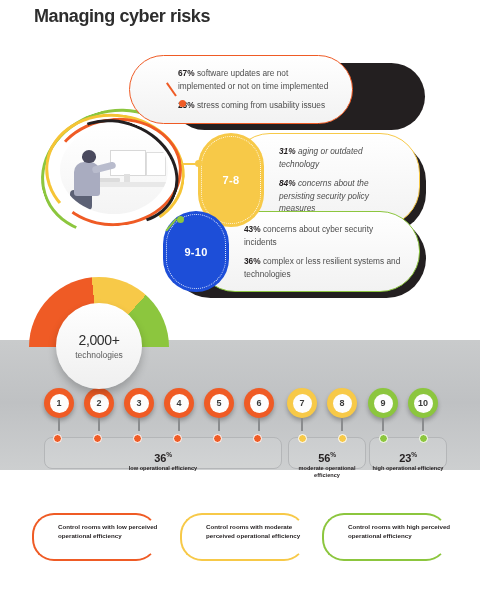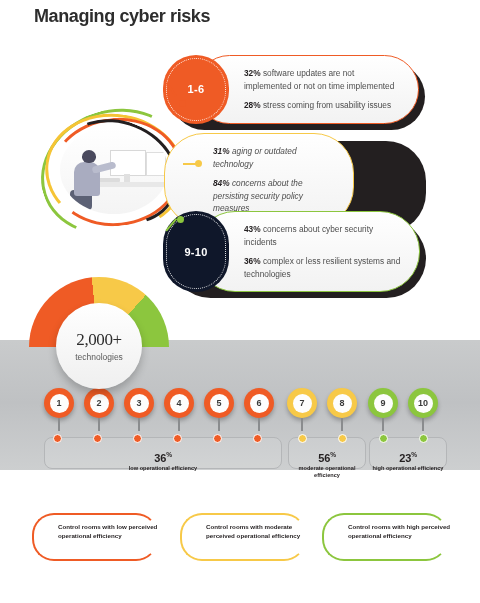--- a/index.html
+++ b/index.html
@@ -83,21 +83,21 @@
   .pill-line + .pill-line { margin-top: 7px; }
   .pill-line b { color: #231f20; font-weight: bold; }
 
   .callout-1 { left: 163px; top: 55px; width: 256px; }
   .callout-1 .badge { background: #ef5b25; }
   .callout-1 .pill-body { width: 224px; border: 1.6px solid #ef5b25; }
   .callout-2 { left: 198px; top: 133px; width: 222px; }
   .callout-2 .badge { background: #f7c948; }
   .callout-2 .pill-body { width: 190px; border: 1.6px solid #f7c948; font-style: italic; }
   .callout-3 { left: 163px; top: 211px; width: 257px; }
-  .callout-3 .badge { background: #0f172a; }
+  .callout-3 .badge { background: #1d4ed8; }
   .callout-3 .pill-body { width: 225px; border: 1.6px solid #8cc63e; }
 
   .connector { position: absolute; z-index: 3; }
   .conn-dot { position: absolute; width: 7px; height: 7px; border-radius: 50%; }
   .conn-line { position: absolute; height: 1.6px; }
 
   
   .gauge-wrap { position: absolute; left: 29px; top: 277px; width: 140px; height: 80px; }
   .gauge-arc {
     position: absolute; left: 0; top: 0; width: 140px; height: 140px;
@@ -110,21 +110,21 @@
   }
   .gauge-hub {
     position: absolute; left: 27px; top: 26px;
     width: 86px; height: 86px; border-radius: 50%;
     background: linear-gradient(180deg,#ffffff 0%,#efefef 100%);
     box-shadow: 0 5px 9px rgba(0,0,0,.22);
     display: flex; flex-direction: column;
     align-items: center; justify-content: center;
     z-index: 4;
   }
-  .gauge-big { font-size: 17px; color: #2d2d2d; letter-spacing: -0.4px; font-family: Liberation Serif, serif; }
+  .gauge-big { font-size: 14px; color: #2d2d2d; letter-spacing: -0.4px; }
   .gauge-sub { font-size: 8.5px; color: #5a5a5a; margin-top: 2px; }
 
   
   .band {
     position: absolute; left: 0; top: 340px; width: 480px; height: 130px;
     background: linear-gradient(180deg,#c9cbcc 0%,#bfc1c3 48%,#cdcfd0 100%);
   }
 
   
   .num-row { position: absolute; left: 0; top: 388px; width: 480px; height: 34px; }
@@ -203,38 +203,38 @@
   <div class="conn-line" style="left:0; top:5px; width:14px; background:#f7c948;"></div>
   <div class="conn-dot" style="left:12px; top:2px; background:#f7c948;"></div>
 </div>
 <div class="connector" style="left:166px; top:212px; width:22px; height:26px;">
   <div class="conn-line" style="left:0; top:18px; width:16px; background:#8cc63e; transform:rotate(-50deg); transform-origin:left center;"></div>
   <div class="conn-dot" style="left:11px; top:4px; background:#8cc63e;"></div>
 </div>
 
 <div class="callout callout-1">
   <div class="shadow"></div>
+  <div class="pill-body">
+    <div class="pill-line">
+      <b>67%</b>
+      <span>software updates are not implemented or not on time implemented</span>
+    </div>
+    <div class="pill-line">
+      <b>28%</b>
+      <span>stress coming from usability issues</span>
+    </div>
+  </div>
+</div>
+
+<div class="callout callout-2">
+  <div class="shadow"></div>
   <div class="badge">
     <span class="dots"></span>
-    <span>1-6</span>
-  </div>
-  <div class="pill-body">
-    <div class="pill-line">
-      <b>32%</b>
-      <span>software updates are not implemented or not on time implemented</span>
-    </div>
-    <div class="pill-line">
-      <b>28%</b>
-      <span>stress coming from usability issues</span>
-    </div>
-  </div>
-</div>
-
-<div class="callout callout-2">
-  <div class="shadow"></div>
+    <span>7-8</span>
+  </div>
   <div class="pill-body">
     <div class="pill-line">
       <b>31%</b>
       <span>aging or outdated technology</span>
     </div>
     <div class="pill-line">
       <b>84%</b>
       <span>concerns about the persisting security policy measures</span>
     </div>
   </div>

